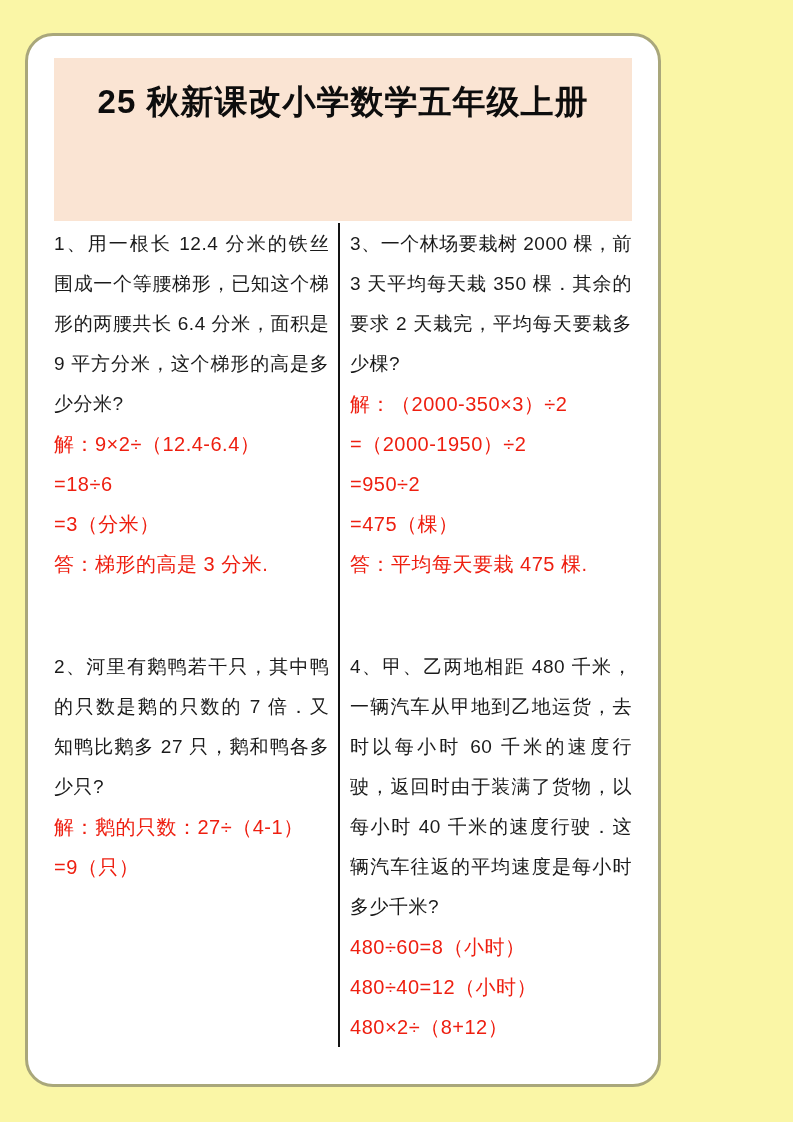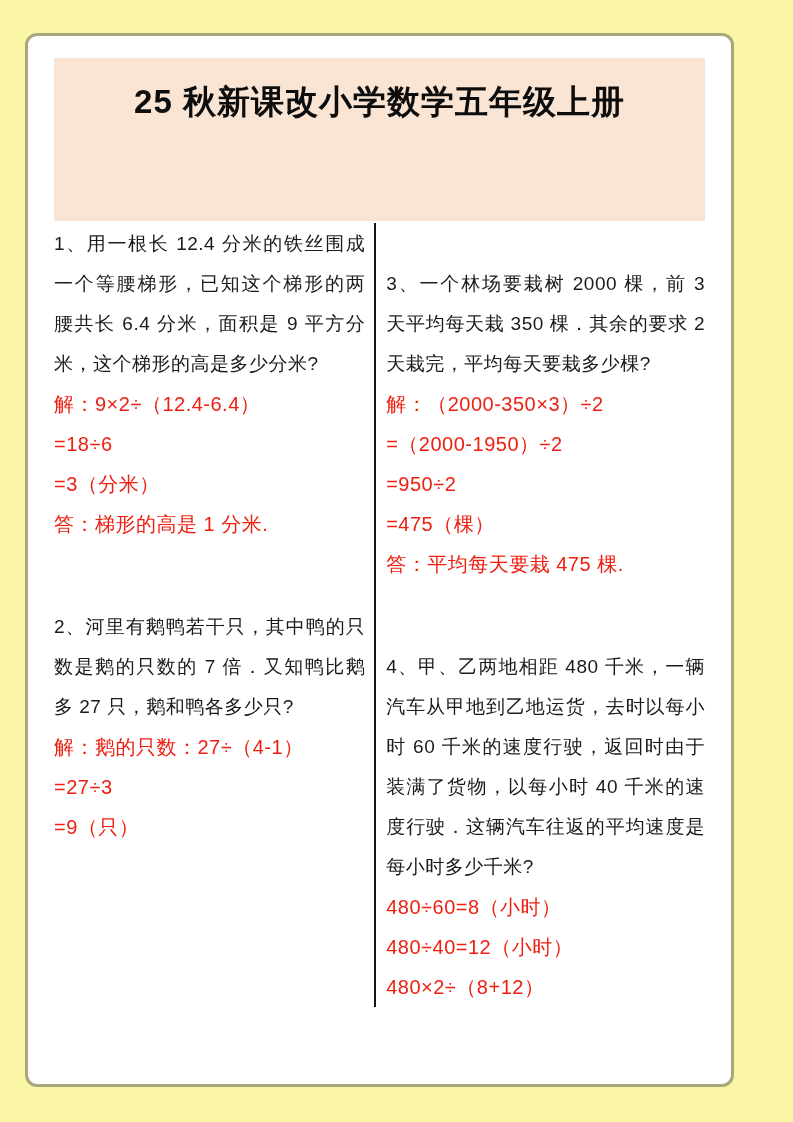--- a/index.html
+++ b/index.html
@@ -15,25 +15,25 @@
     font-family: "Liberation Sans", "DejaVu Sans", sans-serif;
     width: 793px;
   }
   .page {
     width: 793px;
     height: 1122px;
     background: var(--page-background);
     padding: 33px 25px;
   }
   .card {
-    width: 709px;
+    width: 636px;
     height: 1054px;
     background: #ffffff;
     border: 3px solid var(--card-border);
-    border-radius: 12px;
+    border-radius: 28px;
     padding: 22px 26px 0 26px;
     overflow: hidden;
   }
   .title-box {
     height: 163px;
     background: var(--title-background);
     text-align: center;
     color: #0d0d0d;
   }
   .title-line {
@@ -47,21 +47,21 @@
   .title-line.second { padding-top: 42px; }
   .columns {
     display: flex;
     margin-top: 2px;
     align-items: stretch;
   }
   .col {
     width: 332px;
     padding-top: 1px;
   }
-  .col.right-col { width: 340px; margin-top: 40px; }
+  .col.right-col { width: 340px; }
   .divider {
     width: 2px;
     background: #141414;
     margin: 0 10px 0 9px;
   }
   .problem { margin: 0; }
   .problem.second { margin-top: 63px; }
   .question {
     margin: 0;
     font-size: 19px;
@@ -90,27 +90,26 @@
     </header>
 
     <div class="columns">
 
       <div class="col left-col">
         <section class="problem first">
           <p class="question">1、用一根长 12.4 分米的铁丝围成一个等腰梯形，已知这个梯形的两腰共长 6.4 分米，面积是 9 平方分米，这个梯形的高是多少分米?</p>
           <p class="sol-line">解：9×2÷（12.4-6.4）</p>
           <p class="sol-line">=18÷6</p>
           <p class="sol-line">=3（分米）</p>
-          <p class="sol-line">答：梯形的高是 1 分米.</p>
+          <p class="sol-line">答：梯形的高是 3 分米.</p>
         </section>
 
         <section class="problem second">
           <p class="question">2、河里有鹅鸭若干只，其中鸭的只数是鹅的只数的 7 倍．又知鸭比鹅多 27 只，鹅和鸭各多少只?</p>
           <p class="sol-line">解：鹅的只数：27÷（4-1）</p>
-          <p class="sol-line">=27÷3</p>
           <p class="sol-line">=9（只）</p>
         </section>
       </div>
 
       <div class="divider"></div>
 
       <div class="col right-col">
         <section class="problem first">
           <p class="question">3、一个林场要栽树 2000 棵，前 3 天平均每天栽 350 棵．其余的要求 2 天栽完，平均每天要栽多少棵?</p>
           <p class="sol-line">解：（2000-350×3）÷2</p>

